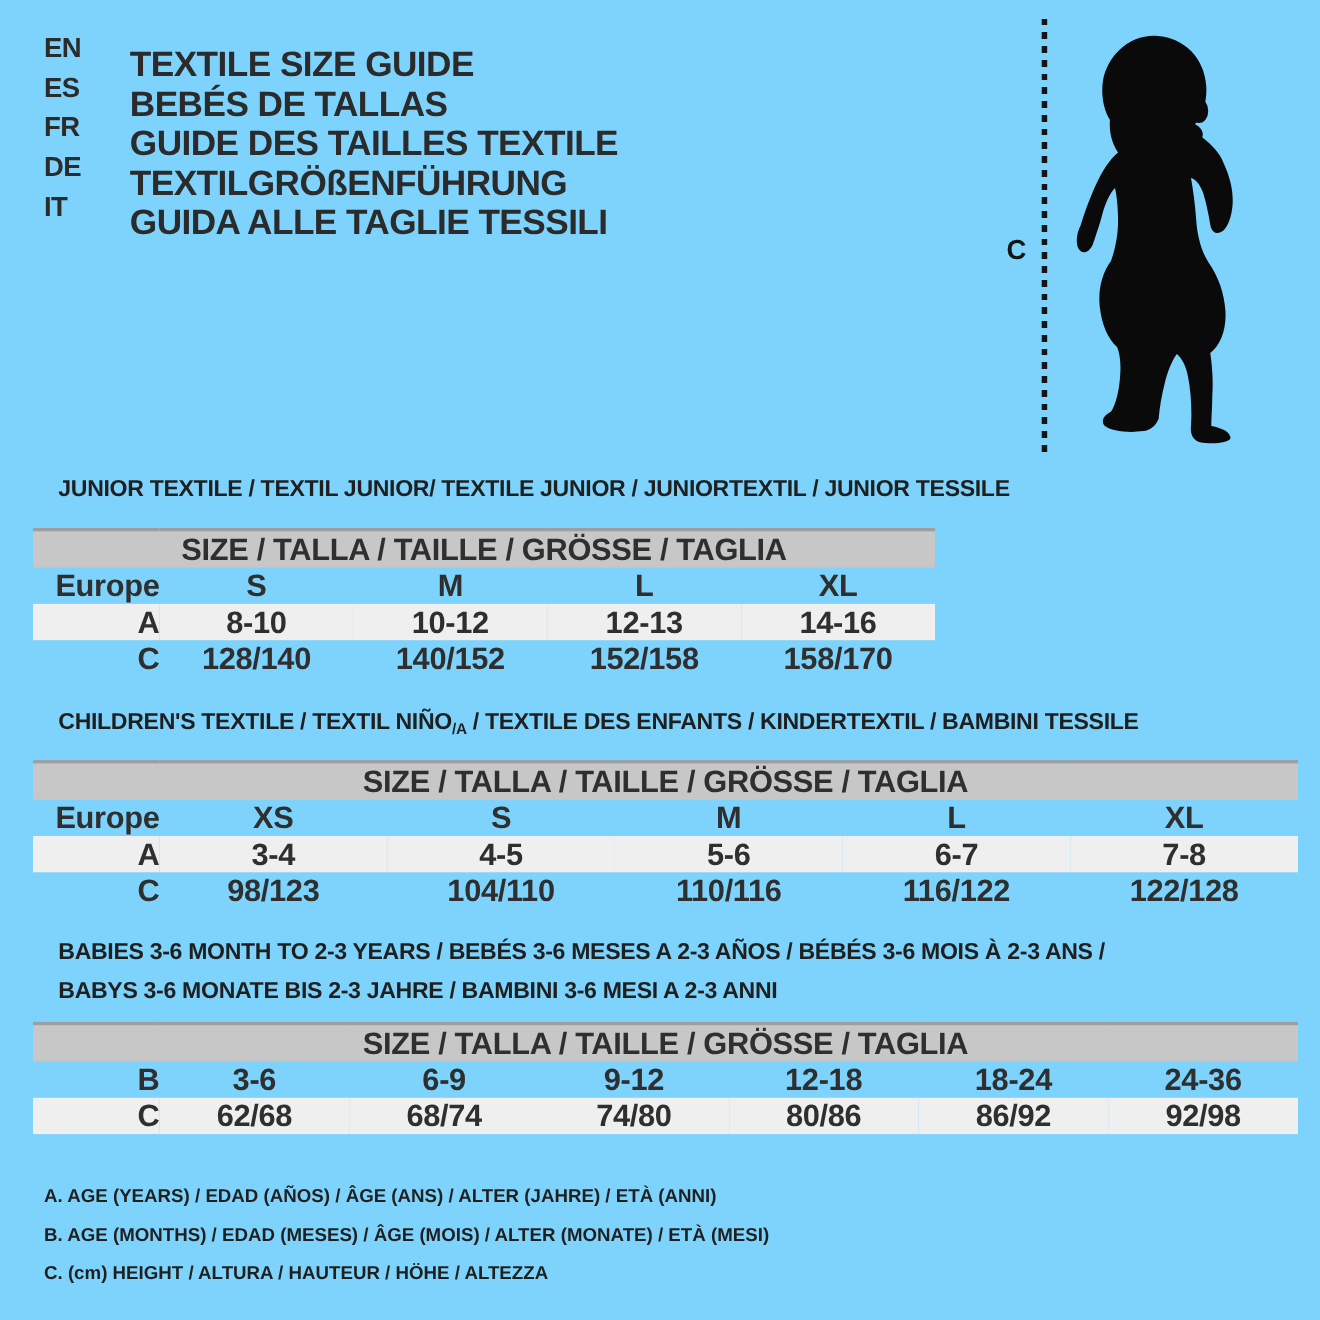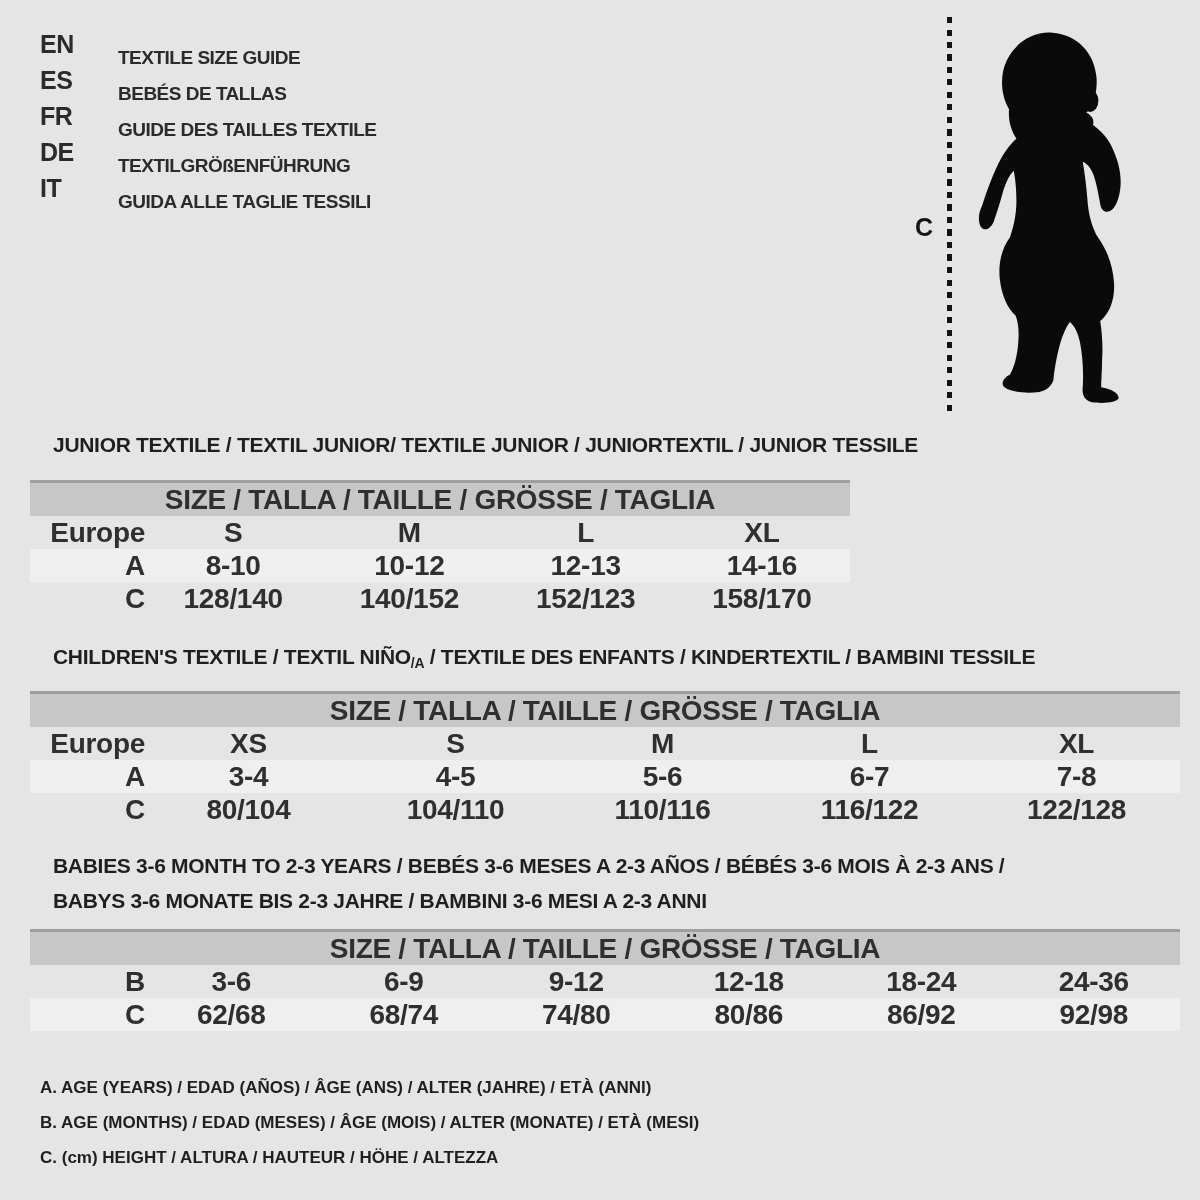--- a/index.html
+++ b/index.html
@@ -1,27 +1,27 @@
 <!DOCTYPE html>
 <html><head>
 <meta charset="utf-8">
 <style>
   html,body{margin:0;padding:0;}
   body{
     width:1200px;height:1200px;background:#ffffff;
     font-family:"Liberation Sans", sans-serif;
     color:#2b2b2b;position:relative;overflow:hidden;
   }
-  .canvas{position:absolute;left:0;top:0;width:1200px;height:1200px;background:#e5e5e5;}
+  .canvas{position:absolute;left:0;top:0;width:1200px;height:1200px;background:#7dd3fc;}
 
   
   .lang-block{position:absolute;left:40px;top:26px;}
   .lang-row{display:flex;height:36px;align-items:center;}
   .lang-code{width:78px;font-weight:700;font-size:25px;letter-spacing:-0.5px;}
-  .lang-label{font-weight:700;font-size:19px;letter-spacing:-0.5px;white-space:nowrap;margin-top:28px;}
+  .lang-label{font-weight:700;font-size:32px;letter-spacing:-0.5px;white-space:nowrap;margin-top:28px;}
 
   
   .dash-line{position:absolute;left:947px;top:17px;width:5px;height:398px;
     background:repeating-linear-gradient(to bottom,#141414 0 6px,transparent 6px 12.5px);}
   .c-label{position:absolute;left:915px;top:213px;font-weight:700;font-size:25px;color:#141414;}
   .silhouette{position:absolute;left:963px;top:15px;}
 
   
   .section-title{position:absolute;left:40px;font-weight:700;font-size:21px;
     letter-spacing:-0.3px;color:#1f1f1f;white-space:nowrap;margin-left:13px;}
@@ -151,21 +151,21 @@
         <td class="row-label">A</td>
         <td>8-10</td>
         <td>10-12</td>
         <td>12-13</td>
         <td>14-16</td>
       </tr>
       <tr>
         <td class="row-label">C</td>
         <td>128/140</td>
         <td>140/152</td>
-        <td>152/123</td>
+        <td>152/158</td>
         <td>158/170</td>
       </tr>
     </tbody>
   </table>
 
   <div class="section-title" id="children-title"><span>CHILDREN'S TEXTILE / TEXTIL NIÑO</span><span class="title-sub">/A</span><span> / TEXTILE DES ENFANTS / KINDERTEXTIL / BAMBINI TESSILE</span></div>
   <table class="size-table" id="children-table">
     <colgroup>
         <col class="label-col">
         <col>
@@ -189,21 +189,21 @@
       <tr class="shaded">
         <td class="row-label">A</td>
         <td>3-4</td>
         <td>4-5</td>
         <td>5-6</td>
         <td>6-7</td>
         <td>7-8</td>
       </tr>
       <tr>
         <td class="row-label">C</td>
-        <td>80/104</td>
+        <td>98/123</td>
         <td>104/110</td>
         <td>110/116</td>
         <td>116/122</td>
         <td>122/128</td>
       </tr>
     </tbody>
   </table>
 
   <div class="section-title" id="babies-title">
     <div>BABIES 3-6 MONTH TO 2-3 YEARS / BEBÉS 3-6 MESES A 2-3 AÑOS / BÉBÉS 3-6 MOIS À 2-3 ANS /</div>

